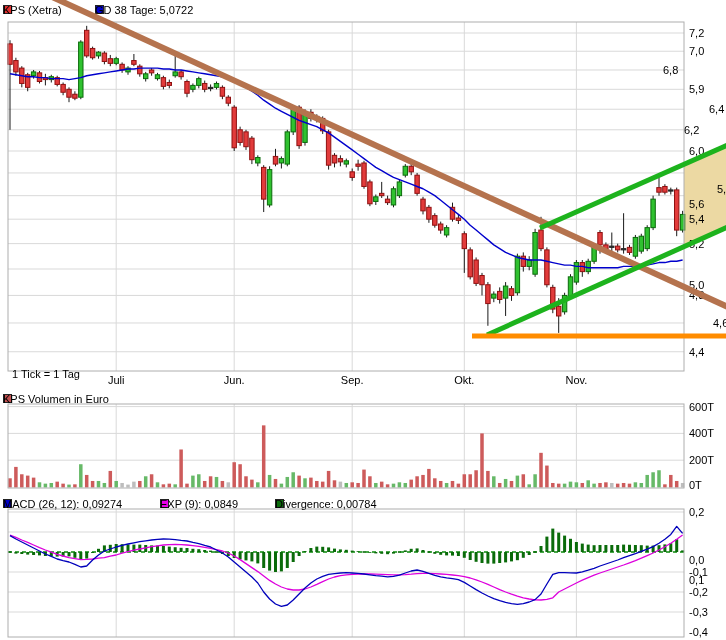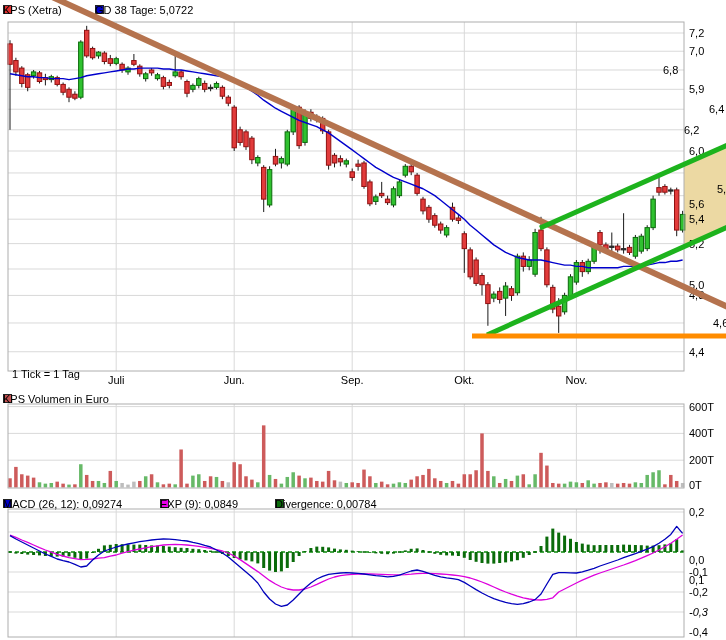--- a/index.html
+++ b/index.html
@@ -597,21 +597,21 @@
       <span class="vcenter" style="left: 689px; top: 351.745px;">4,4</span>
       <span class="vcenter" style="left: 689px; top: 406.6px;">600T</span>
       <span class="vcenter" style="left: 689px; top: 433.4px;">400T</span>
       <span class="vcenter" style="left: 689px; top: 460.2px;">200T</span>
       <span class="vcenter" style="left: 689px; top: 485px;">0T</span>
       <span class="vcenter" style="left: 689px; top: 512px;">0,2</span>
       <span class="vcenter" style="left: 689px; top: 532px; margin-top: 48px;">0,1</span>
       <span class="vcenter" style="left: 689px; top: 552px; margin-top: 8px;">0,0</span>
       <span class="vcenter" style="left: 689px; top: 572px;">-0,1</span>
       <span class="vcenter" style="left: 689px; top: 592px;">-0,2</span>
-      <span class="vcenter" style="left: 689px; top: 612px; font-style: italic;">-0,3</span>
+      <span class="vcenter" style="left: 689px; top: 612px;">-0,3</span>
       <span class="vcenter" style="left: 689px; top: 632px;">-0,4</span>
       <span class="hcenter" style="left: 116.2px; top: 374px;">Juli</span>
       <span class="hcenter" style="left: 234.2px; top: 374px;">Jun.</span>
       <span class="hcenter" style="left: 352.2px; top: 374px;">Sep.</span>
       <span class="hcenter" style="left: 464.3px; top: 374px;">Okt.</span>
       <span class="hcenter" style="left: 576.4px; top: 374px;">Nov.</span>
     </div>
 
   <div class="layer" style="left:8px;top:22px;width:676px;height:349px;"></div>
   <div class="layer" style="left:8px;top:404px;width:676px;height:84px;"></div>

